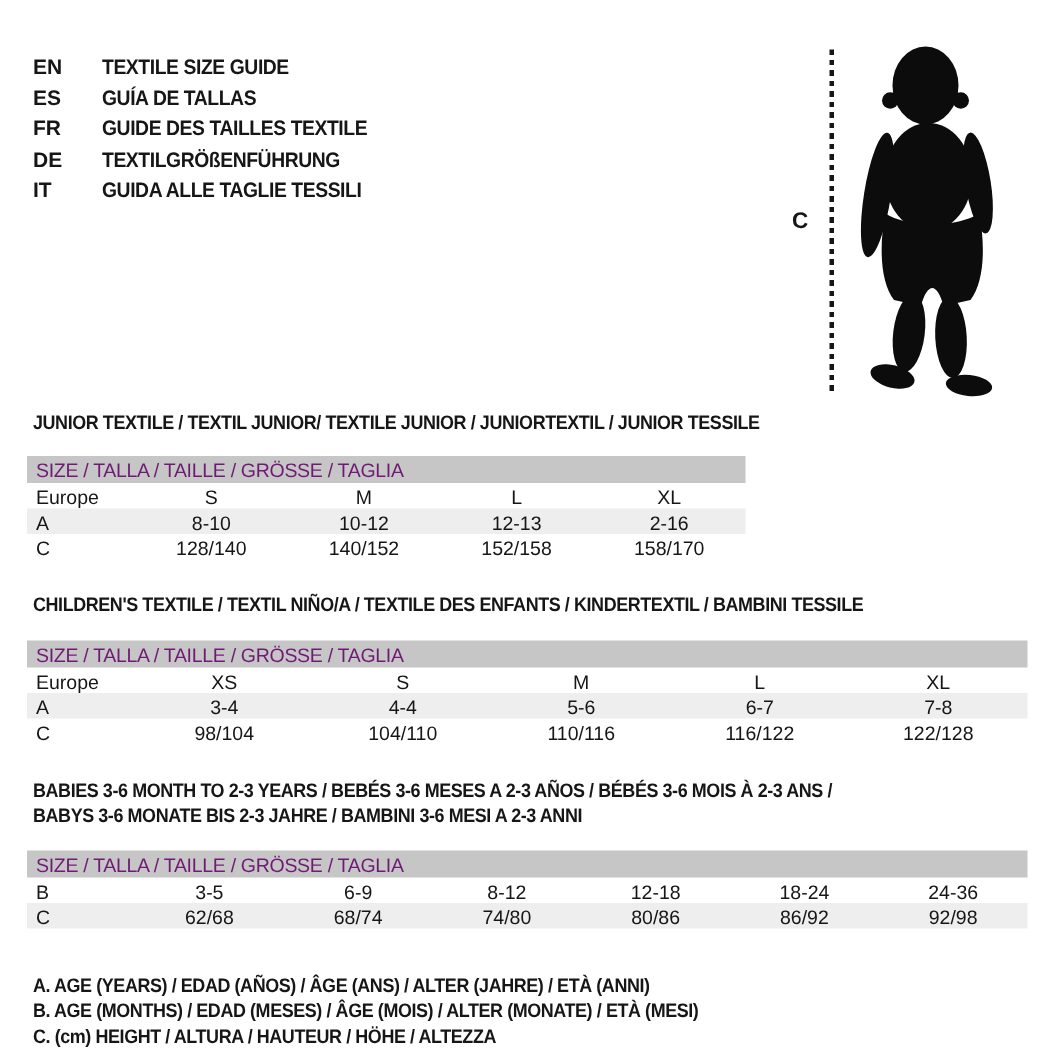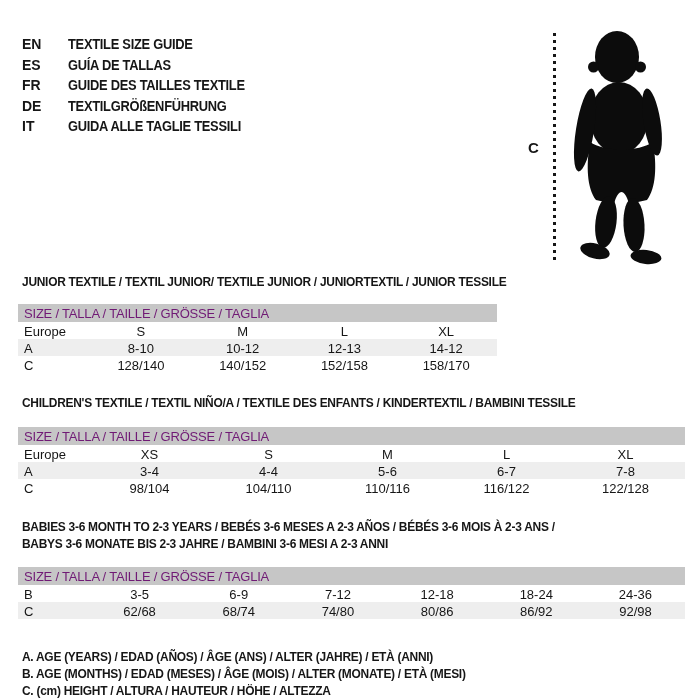--- a/index.html
+++ b/index.html
@@ -102,21 +102,21 @@
           <div class="tcell">S</div>
           <div class="tcell">M</div>
           <div class="tcell">L</div>
           <div class="tcell">XL</div>
         </div>
         <div class="trow striped">
           <div class="tlabel">A</div>
           <div class="tcell">8-10</div>
           <div class="tcell">10-12</div>
           <div class="tcell">12-13</div>
-          <div class="tcell">14-12</div>
+          <div class="tcell">2-16</div>
         </div>
         <div class="trow">
           <div class="tlabel">C</div>
           <div class="tcell">128/140</div>
           <div class="tcell">140/152</div>
           <div class="tcell">152/158</div>
           <div class="tcell">158/170</div>
         </div>
       </div>
   </div>
@@ -154,21 +154,21 @@
 
   <div class="section-title cond" style="top:498px;">BABIES 3-6 MONTH TO 2-3 YEARS / BEBÉS 3-6 MESES A 2-3 AÑOS / BÉBÉS 3-6 MOIS À 2-3 ANS /</div>
   <div class="section-title cond" style="top:515px;">BABYS 3-6 MONATE BIS 2-3 JAHRE / BAMBINI 3-6 MESI A 2-3 ANNI</div>
   <div class="size-table t-wide" style="top:546px;">
     <div class="thead">SIZE / TALLA / TAILLE / GRÖSSE / TAGLIA</div>
     <div class="tbody">
         <div class="trow">
           <div class="tlabel">B</div>
           <div class="tcell">3-5</div>
           <div class="tcell">6-9</div>
-          <div class="tcell">7-12</div>
+          <div class="tcell">8-12</div>
           <div class="tcell">12-18</div>
           <div class="tcell">18-24</div>
           <div class="tcell">24-36</div>
         </div>
         <div class="trow striped">
           <div class="tlabel">C</div>
           <div class="tcell">62/68</div>
           <div class="tcell">68/74</div>
           <div class="tcell">74/80</div>
           <div class="tcell">80/86</div>

